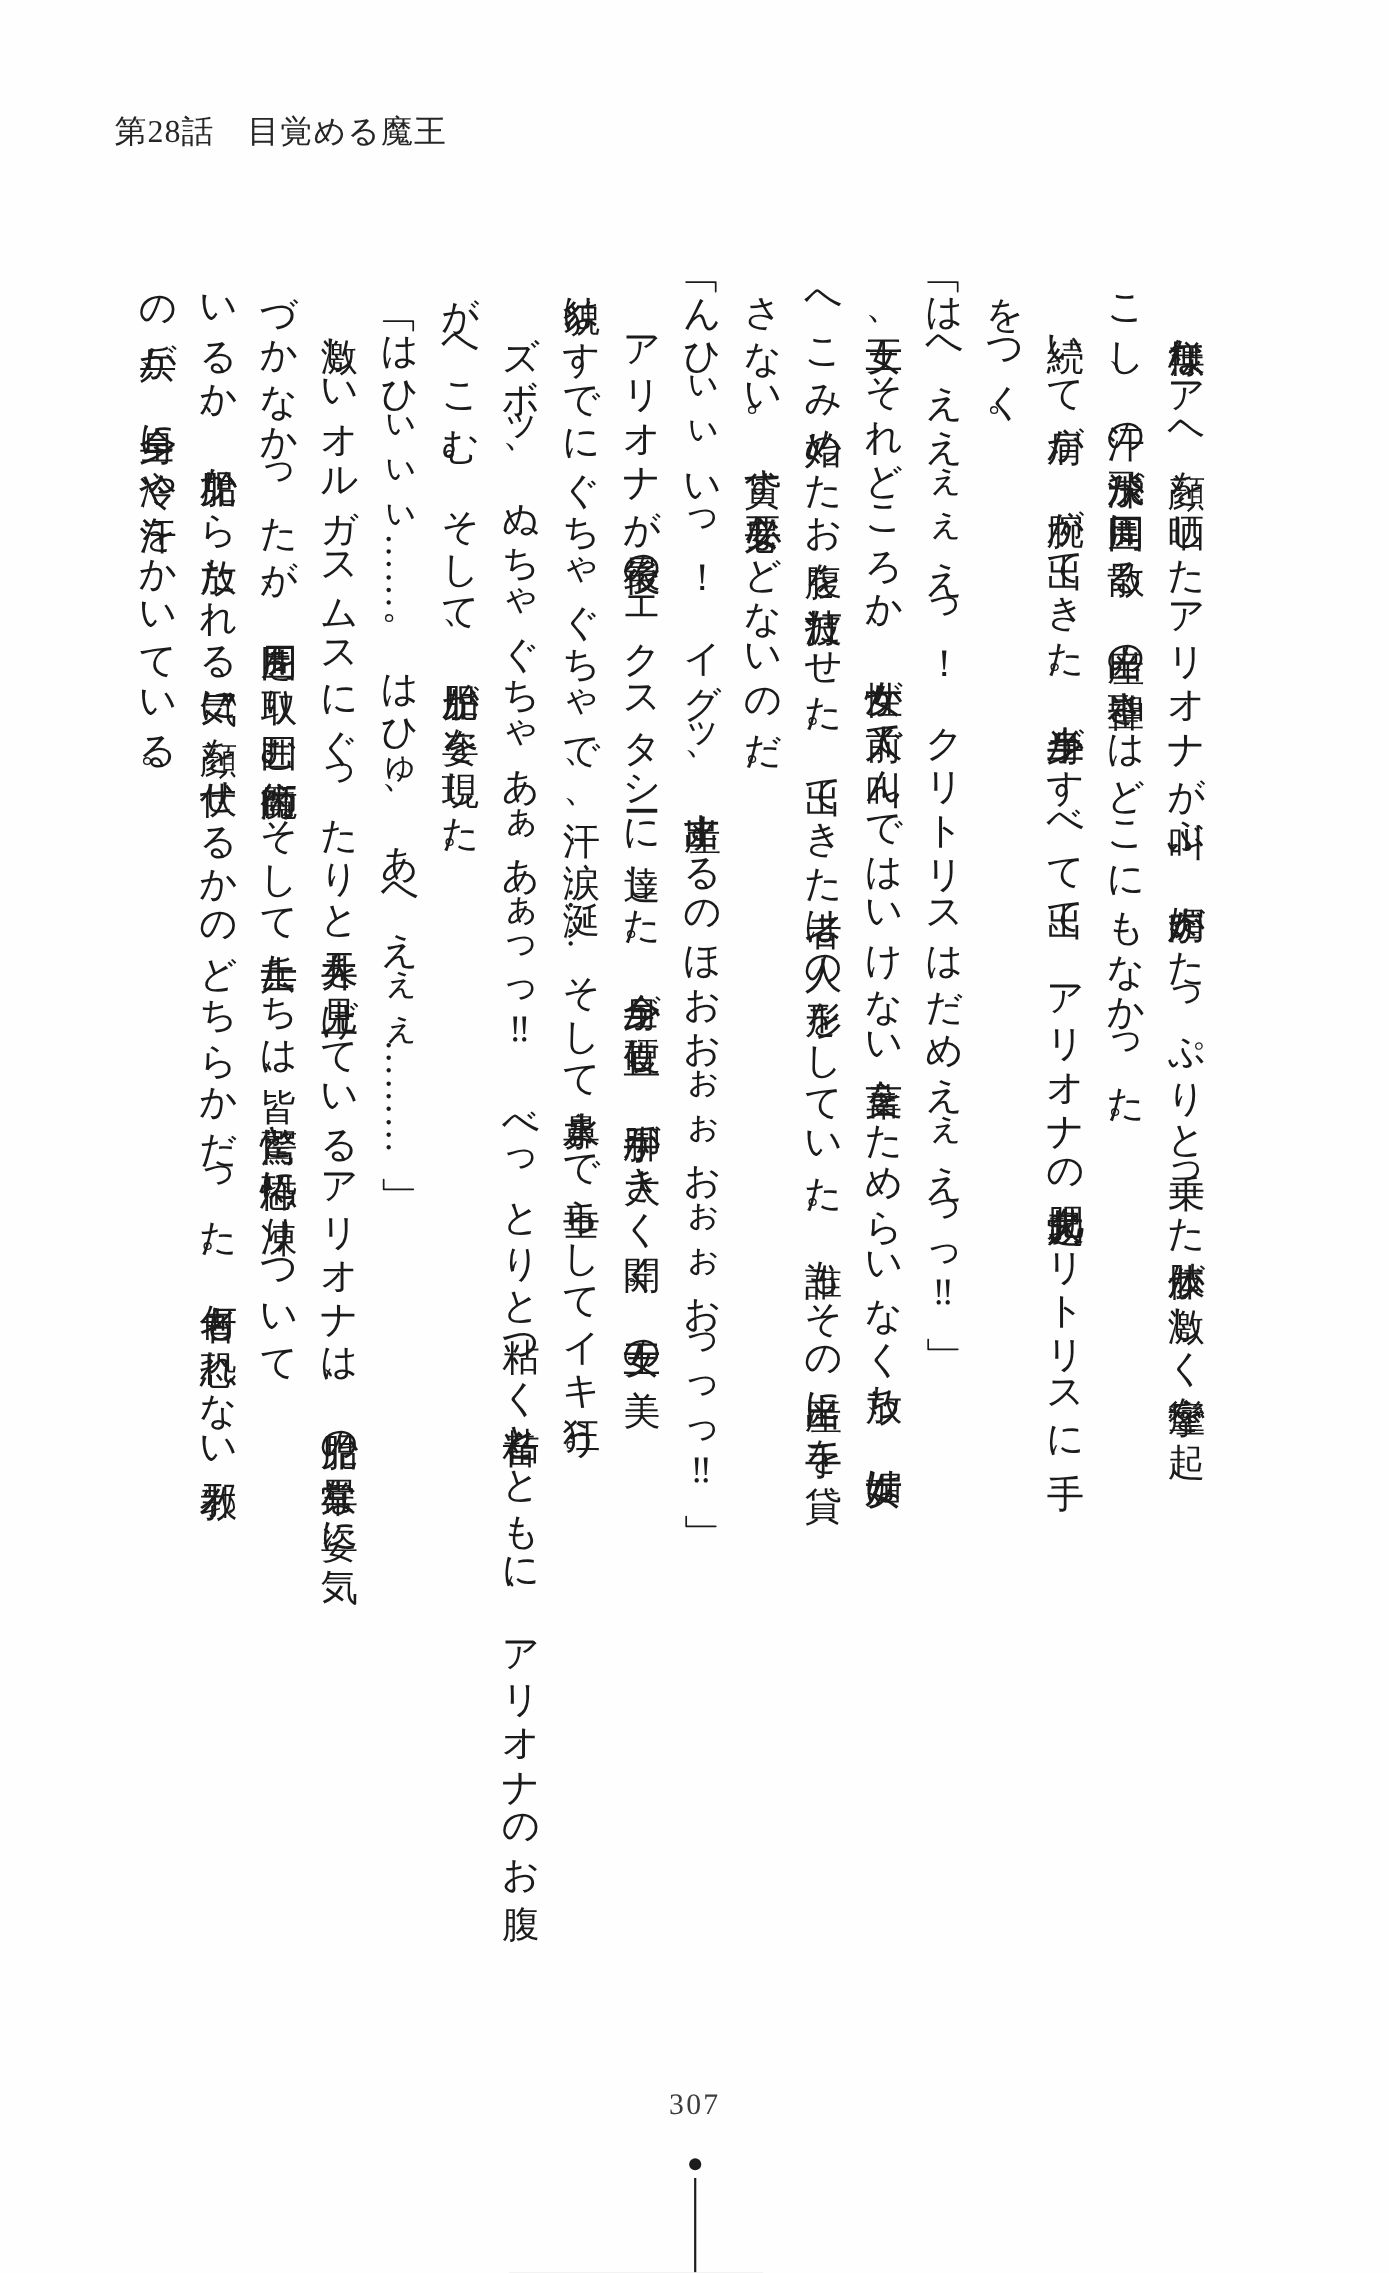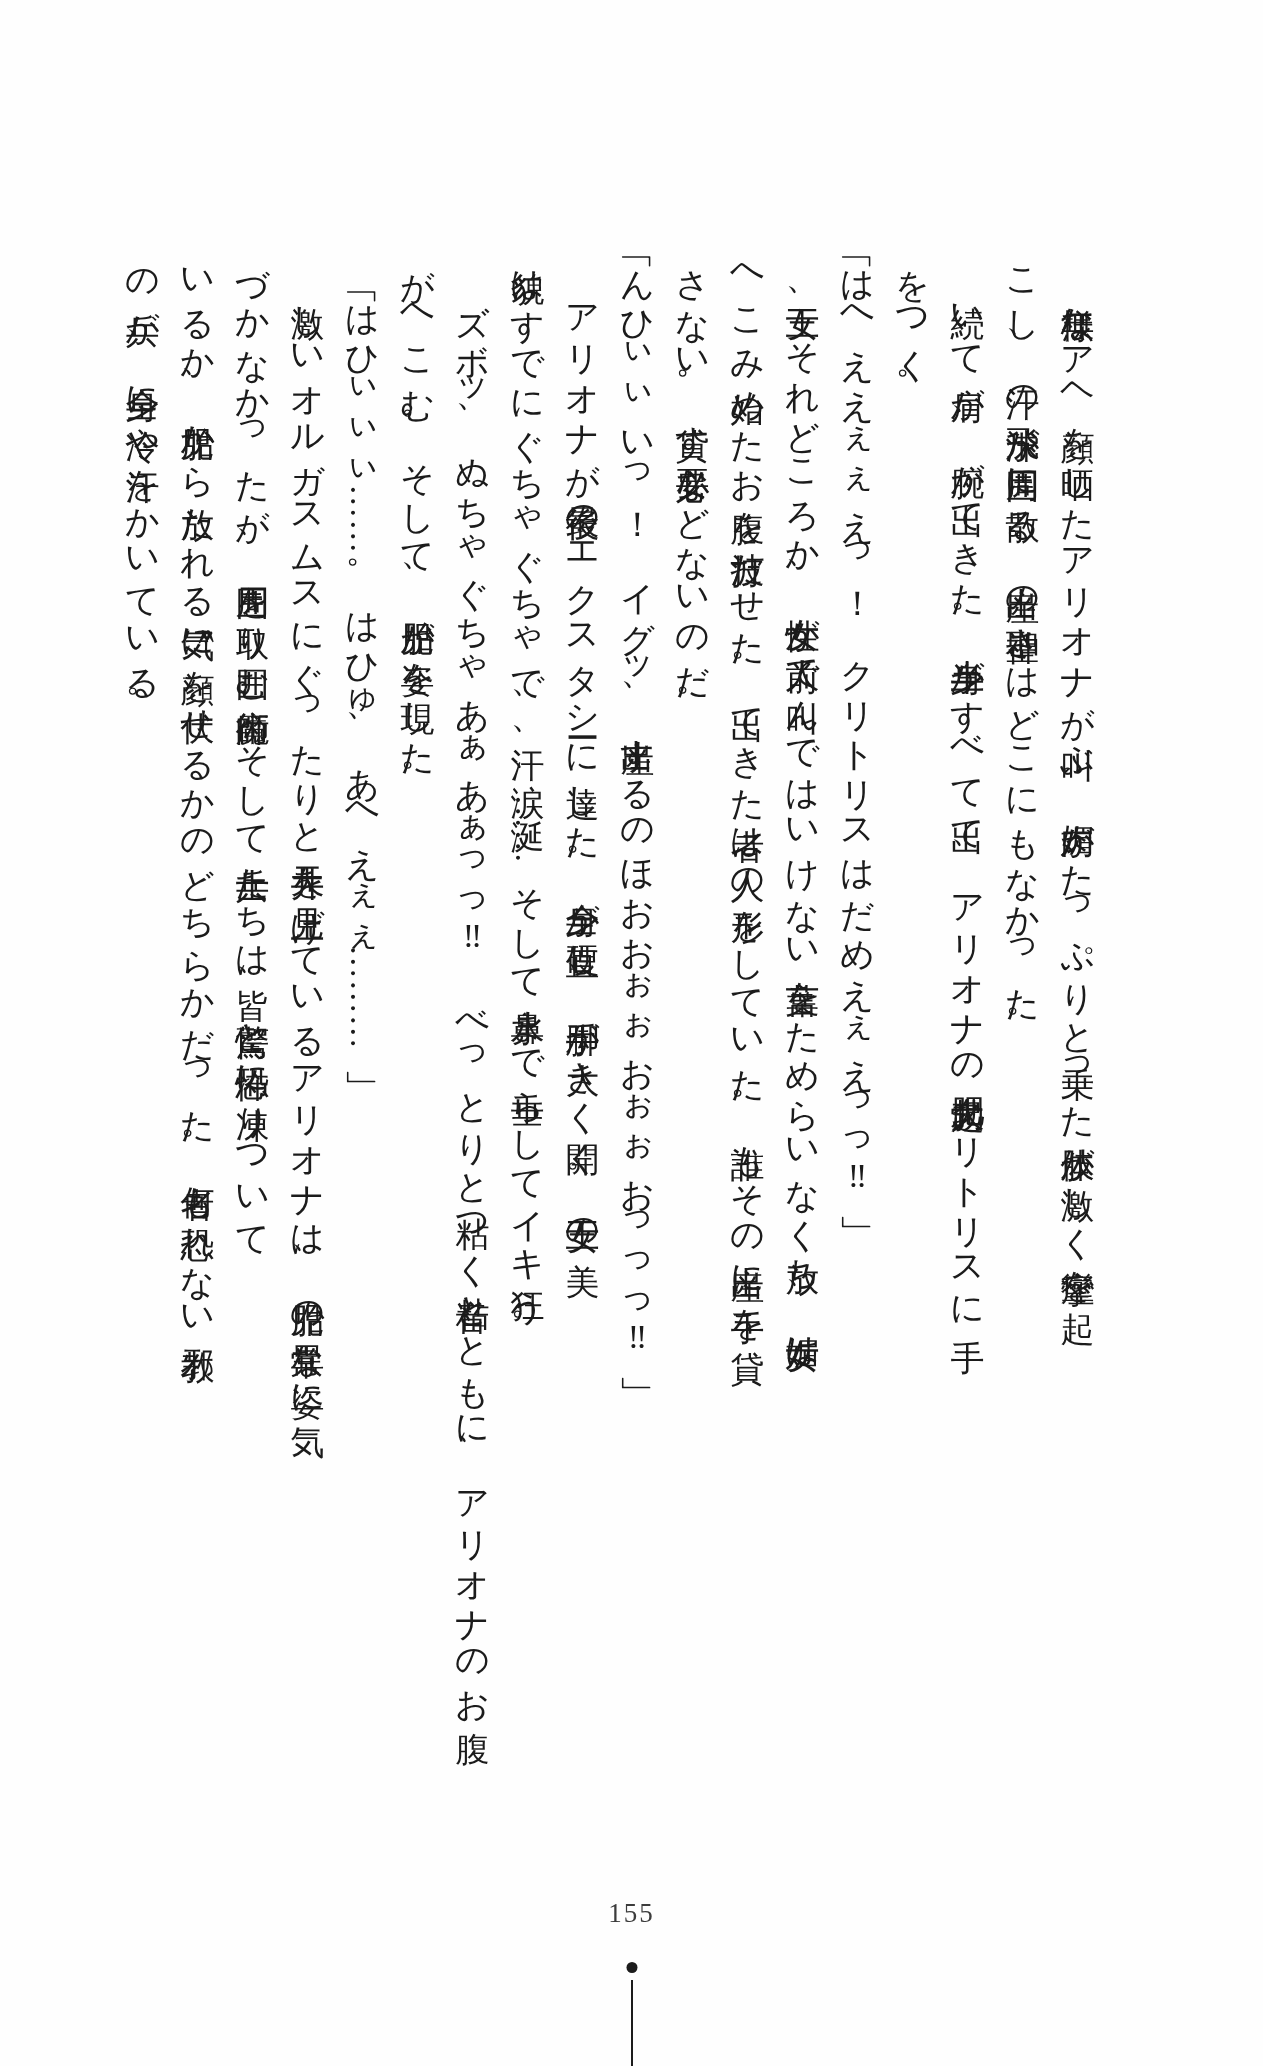--- a/index.html
+++ b/index.html
@@ -56,20 +56,21 @@
     transform:translateX(-50%);
     width:2px;
     background:#1c1c1c;
   }
 </style>
 </head>
 <body>
 
 <div class="page">
 
+  <div class="chapter-header">第28話　目覚める魔王</div>
 
   <div class="text-block">
     <p class="text-line indent">無様なアヘ顔を晒したアリオナが叫ぶ。媚肉がたっぷりと乗った肢体が激しく痙攣を起</p>
     <p class="text-line">こし、汗の飛沫が周囲に散る。出産の神聖さはどこにもなかった。</p>
     <p class="text-line indent">続いて肩が、腕が出てきた。上半身がすべて出て、アリオナの肥大勃起クリトリスに手</p>
     <p class="text-line">をつく。</p>
     <p class="text-line">「はへええぇぇえっ！　クリトリスはだめえぇえっっ‼」</p>
     <p class="text-line indent">女王、それどころか、女性が人前で叫んではいけない言葉をためらいなく放ち、媚女は</p>
     <p class="text-line">へこみ始めたお腹を波打たせた。出てきた者は人の形をしていた。誰もその出産に手を貸</p>
     <p class="text-line">さない。貸す必要などないのだ。</p>
@@ -78,18 +79,18 @@
     <p class="text-line">貌はすでにぐちゃぐちゃで、汗、涙、涎……そして鼻水まで垂らしてイキ狂う。</p>
     <p class="text-line indent">ズボッ、ぬちゃぐちゃあぁあぁっっ‼　べっとりと粘つく粘音とともに、アリオナのお腹</p>
     <p class="text-line">がへこむ。そして、胎児が姿を現した。</p>
     <p class="text-line indent">「はひぃぃぃ……。はひゅ、あへえぇぇ………」</p>
     <p class="text-line indent">激しいオルガスムスにぐったりと天井を見上げているアリオナは、胎児の異常な姿に気</p>
     <p class="text-line">づかなかったが、周囲を取り囲む魔術師、そして兵士たちは皆、驚愕と恐怖に凍りついて</p>
     <p class="text-line">いるか、胎児から放たれる〝気〞に顔を伏せるかのどちらかだった。何者も恐れない邪教</p>
     <p class="text-line">の兵が、全身に冷や汗をかいている。</p>
   </div>
 
-  <div class="page-number">155</div>
+  <div class="page-number">307</div>
 
   <div class="ornament-dot"></div>
   <div class="ornament-line"></div>
 
 </div>
 
 </body></html>

